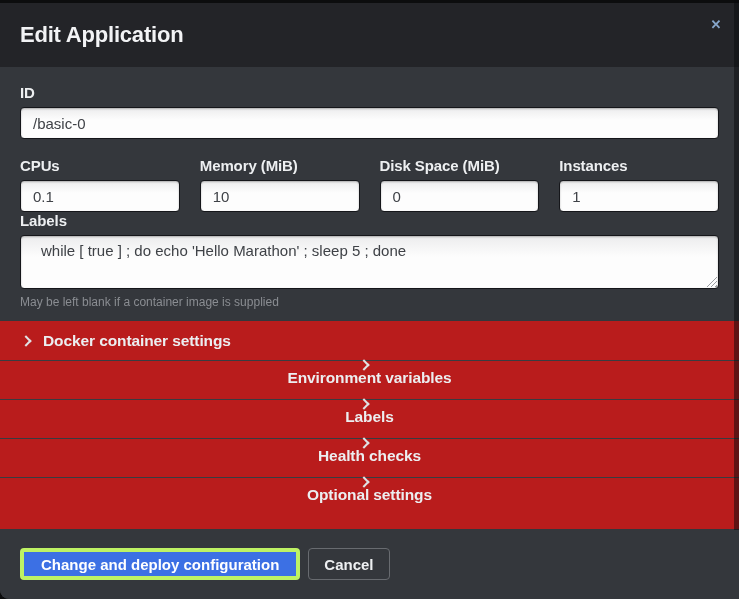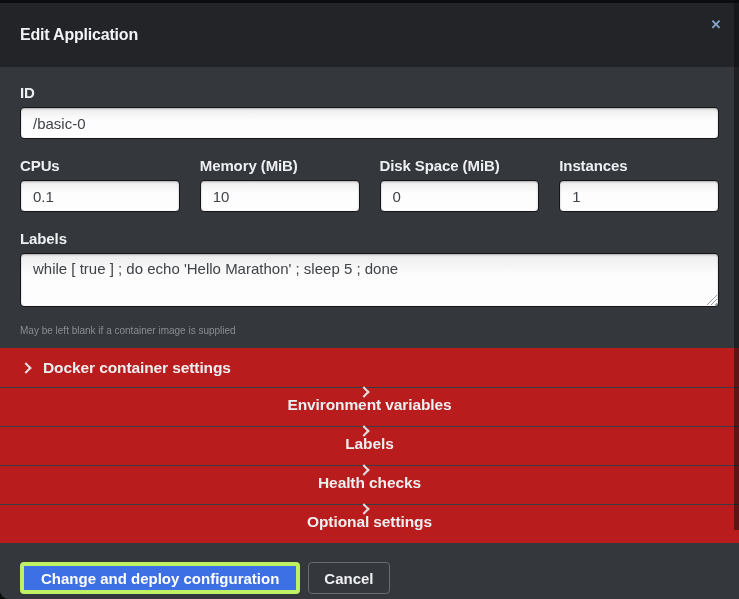--- a/index.html
+++ b/index.html
@@ -18,21 +18,21 @@
   }
   
   .modal-header {
     height:64px; flex:0 0 64px;
     background:#232428;
     display:flex; align-items:center;
     padding:0 20px;
     position:relative;
   }
   .modal-title {
-    color:#f2f3f5; font-size:16px; font-weight:bold; letter-spacing:-0.2px;
+    color:#f2f3f5; font-size:22px; font-weight:bold; letter-spacing:-0.2px;
   }
   .close-btn {
     position:absolute; top:13px; right:14px;
     width:18px; height:18px;
     background:none; border:none; cursor:pointer;
     color:#86a6cb; font-size:13px; font-weight:bold; line-height:18px;
     text-align:center; padding:0;
   }
   
   .modal-body {
@@ -49,38 +49,37 @@
     width:100%;
     background:linear-gradient(#ececed, #fdfdfd 40%);
     border:1px solid #15161a;
     border-radius:4px;
     box-shadow:inset 0 1px 2px rgba(0,0,0,0.28);
     color:#3f4247; font-size:15px;
     font-family:"Liberation Sans","DejaVu Sans",sans-serif;
     outline:none;
   }
   .text-input { height:32px; padding:0 12px; }
-  .text-area  { height:54px; padding:6px 12px; resize:none; display:block; }
+  .text-area  { height:54px; padding:6px 20px; resize:none; display:block; }
   .textarea-wrap { position:relative; }
   .resize-grip {
     position:absolute; right:2px; bottom:2px;
     width:11px; height:11px;
     background:repeating-linear-gradient(135deg, transparent 0 2px, #9b9ea3 2px 3px);
     clip-path:polygon(100% 0, 100% 100%, 0 100%);
     cursor:ns-resize;
   }
   .field-group { margin-bottom:18px; }
   .field-row {
     display:grid;
     grid-template-columns:repeat(4, 1fr);
     gap:20px;
-    margin-bottom:18px;
   }
   .help-text {
-    color:#8a8d92; font-size:10px; margin-top:18px;
+    color:#8a8d92; font-size:12px; margin-top:6px;
   }
   
   .accordion { background:#b91c1c; flex:1 1 auto; }
   .accordion-row {
     height:39px;
     display:flex; align-items:center;
     padding:0 20px;
     cursor:pointer;
   }
   .accordion-row + .accordion-row { border-top:1px solid #393c41;flex-direction:column; }

